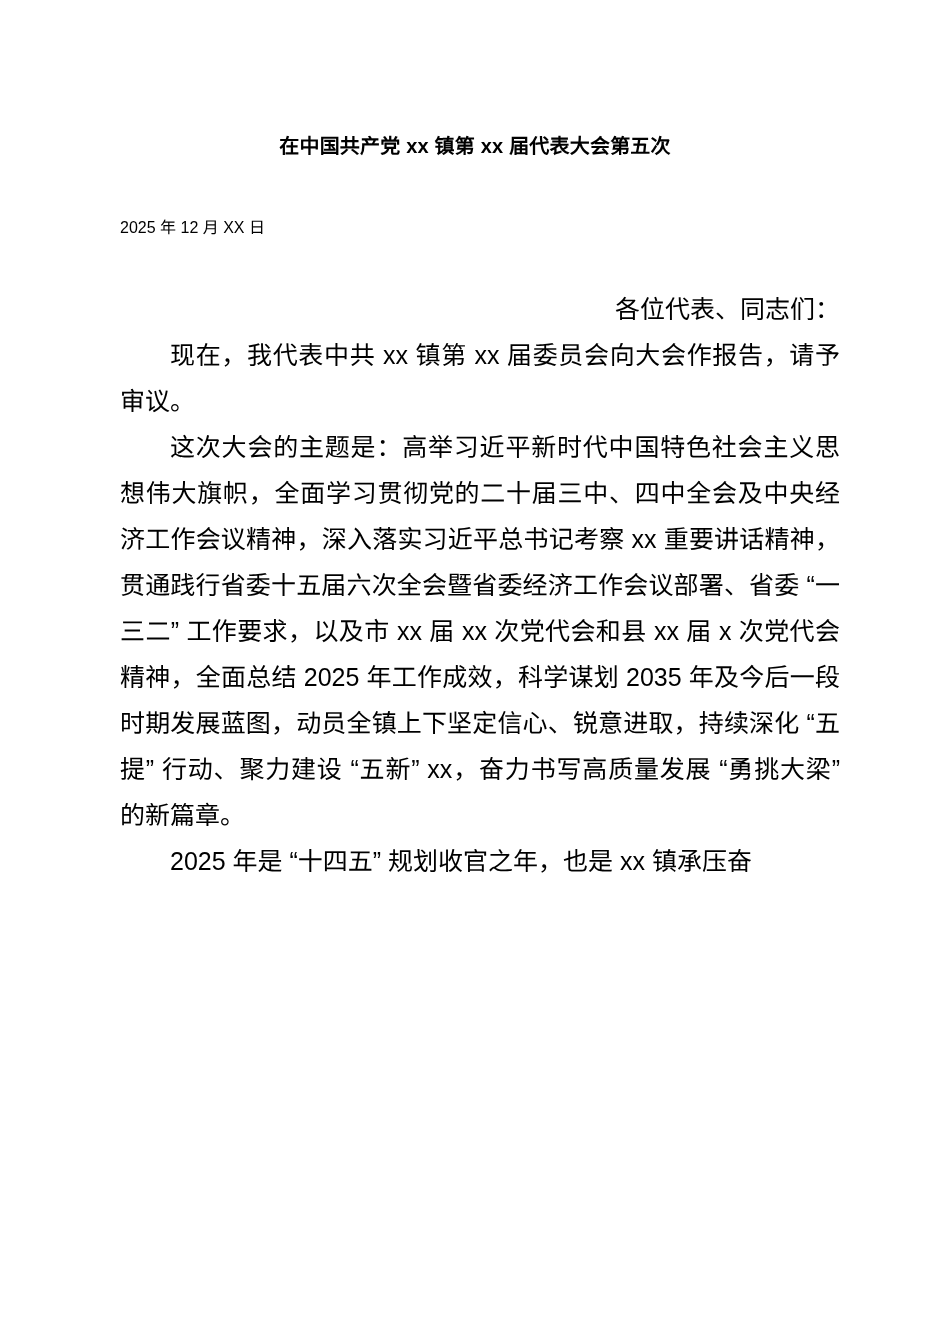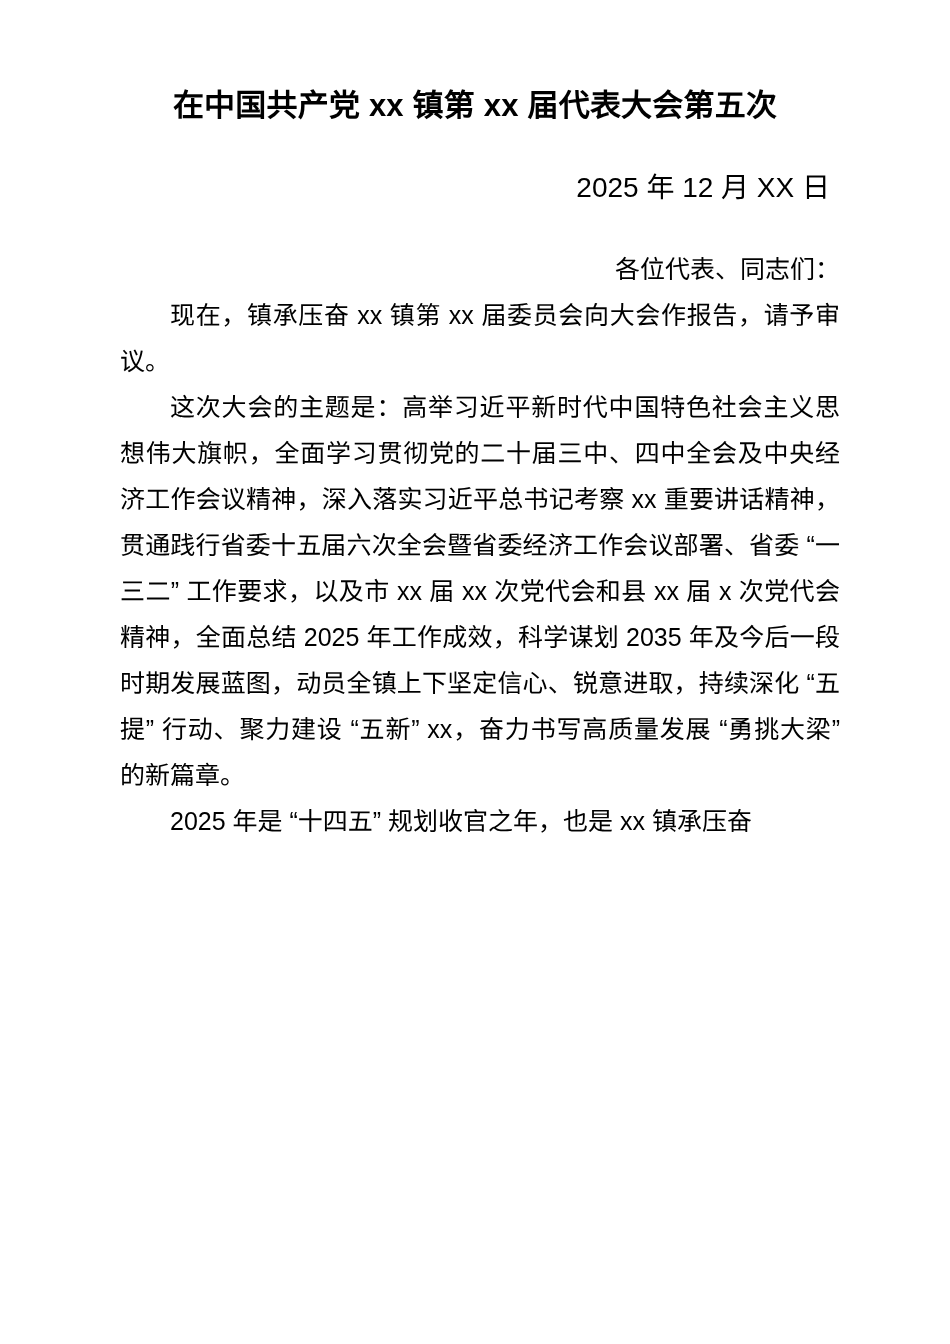--- a/index.html
+++ b/index.html
@@ -21,34 +21,34 @@
     overflow: hidden;
     box-sizing: border-box;
   }
   .doc-body {
     position: absolute;
     left: 120px;
     top: 0;
     width: 720px;
   }
   .doc-title {
-    font-size: 31px;
+    font-size: 20px;
     font-weight: bold;
     line-height: 52px;
     text-align: center;
     letter-spacing: 0.2px;
-    padding-top: 80px;
+    padding-top: 120px;
     margin: 0;
     width: 710px;
   }
   .doc-date {
-    font-size: 28px;
+    font-size: 16px;
     font-weight: normal;
     line-height: 36px;
-    text-align: right;
+    text-align: left;
     margin: 0;
     padding-top: 38px;
     width: 710px;
   }
   .salutation {
     font-size: 25px;
     line-height: 46px;
     margin: 0;
     padding-top: 40px;
     text-align: right;
@@ -78,21 +78,21 @@
 
 <div class="page">
   <div class="doc-body">
 
     <h1 class="doc-title"><span>在中国共产党 xx 镇第 xx 届代表大会第五次</span><br></h1>
 
     <div class="doc-date">2025 年 12 月 XX 日</div>
 
     <div class="salutation">各位代表、同志们：</div>
 
-    <p class="para no-stretch">现在，镇承压奋 xx 镇第 xx 届委员会向大会作报告，请予审议。</p>
+    <p class="para no-stretch">现在，我代表中共 xx 镇第 xx 届委员会向大会作报告，请予审议。</p>
 
     <p class="para no-stretch">这次大会的主题是：高举习近平新时代中国特色社会主义思想伟大旗帜，全面学习贯彻党的二十届三中、四中全会及中央经济工作会议精神，深入落实习近平总书记考察 xx 重要讲话精神，贯通践行省委十五届六次全会暨省委经济工作会议部署、省委 “一三二” 工作要求，以及市 xx 届 xx 次党代会和县 xx 届 x 次党代会精神，全面总结 2025 年工作成效，科学谋划 2035 年及今后一段时期发展蓝图，动员全镇上下坚定信心、锐意进取，持续深化 “五提” 行动、聚力建设 “五新” xx，奋力书写高质量发展 “勇挑大梁” 的新篇章。</p>
 
 
     <p class="para no-stretch">2025 年是 “十四五” 规划收官之年，也是 xx 镇承压奋</p>
 
   </div>
 </div>
 
 </body></html>

